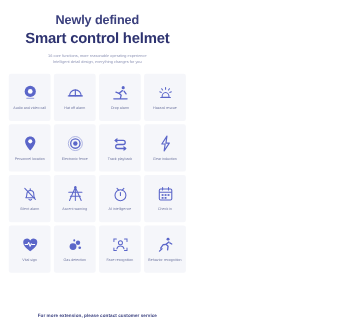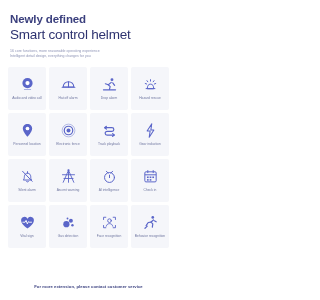--- a/index.html
+++ b/index.html
@@ -21,32 +21,33 @@
     height: 300px;
     background: #ffffff;
     box-sizing: border-box;
     display: flex;
     flex-direction: column;
   }
 
   
   .header {
     padding: 13px 10px 0 10px;
+    text-align: center;
   }
   .title-line1 {
     font-size: 11.5px;
     line-height: 13px;
     font-weight: 700;
     color: #3a3f7d;
     letter-spacing: -0.1px;
   }
   .title-line2 {
     font-size: 13.5px;
     line-height: 16px;
-    font-weight: 400;
+    font-weight: 700;
     color: #2e3370;
     letter-spacing: -0.2px;
     margin-top: 1px;
   }
   .subtitle {
     margin-top: 6px;
     font-size: 3.5px;
     line-height: 5.4px;
     color: #8d93b5;
     font-weight: 400;

